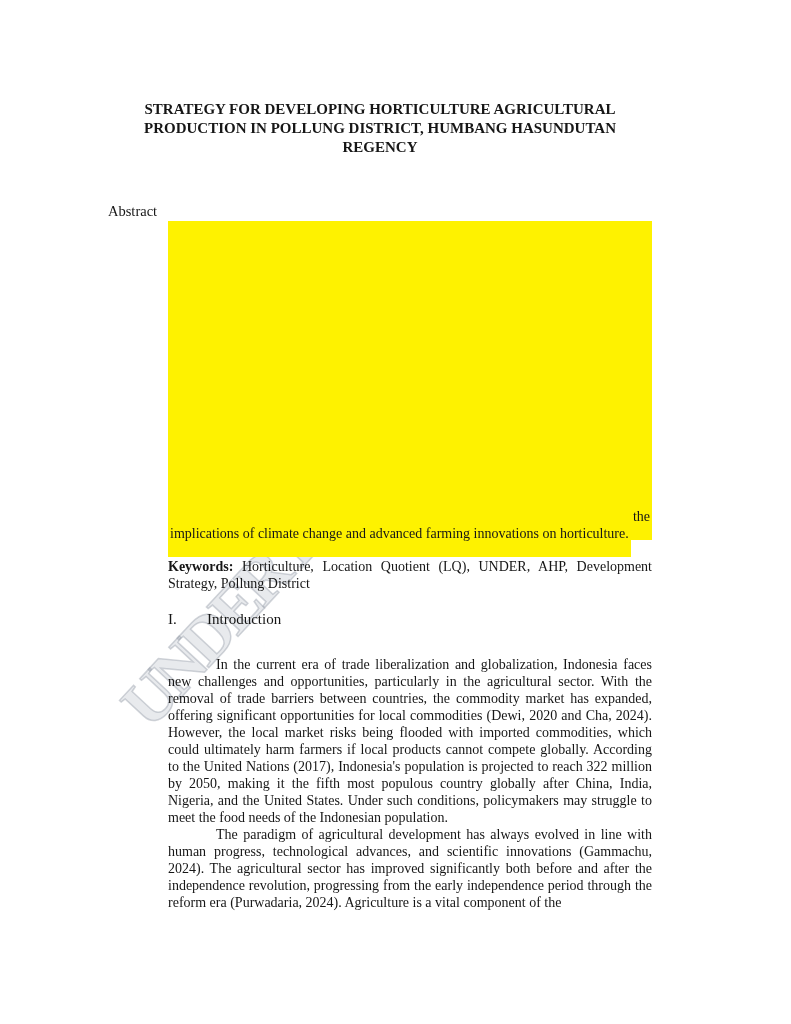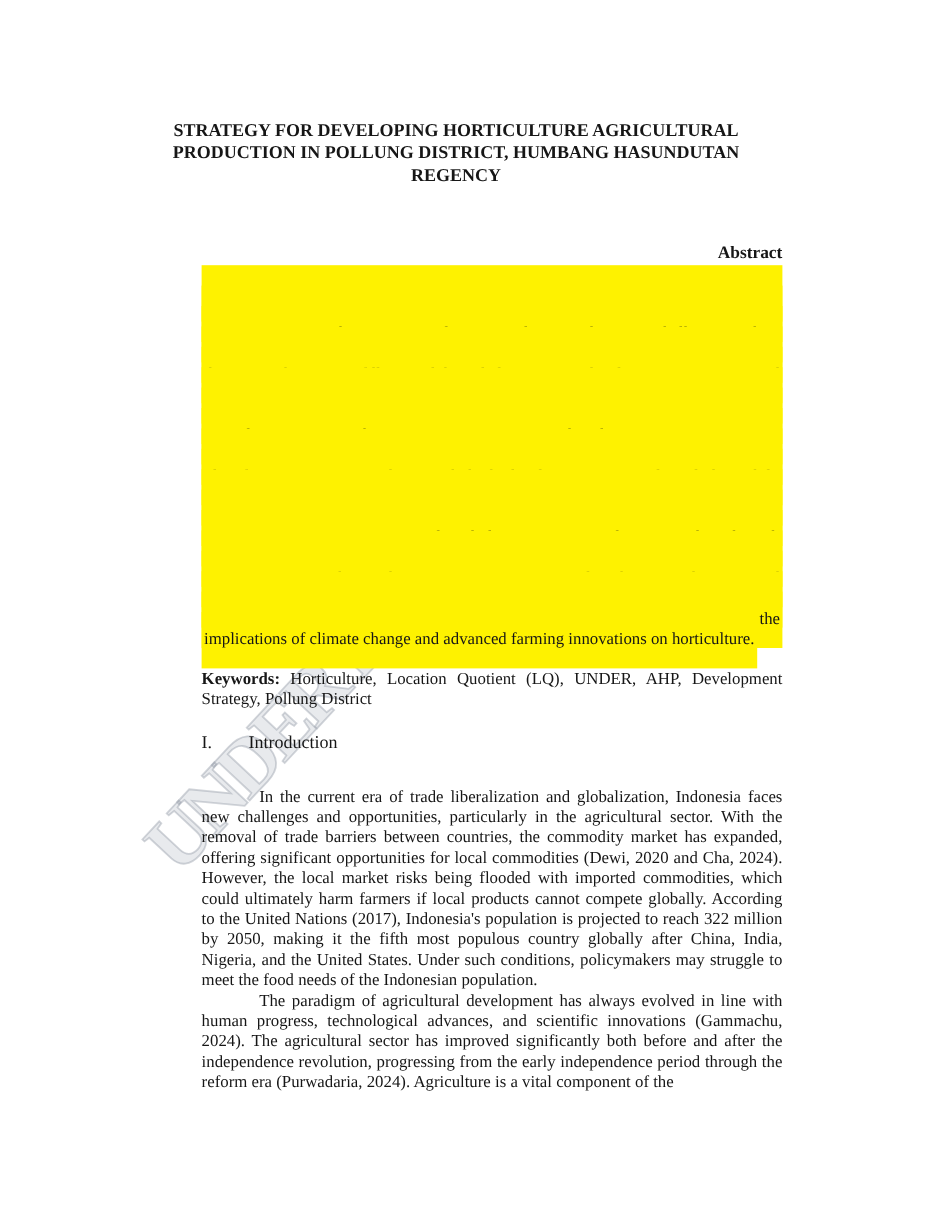--- a/index.html
+++ b/index.html
@@ -48,22 +48,22 @@
   .doc-title {
     font-size: 15px;
     line-height: 19px;
     font-weight: bold;
     text-align: center;
     white-space: pre-line;
   }
   .abstract-heading {
     margin-top: 46px;
     font-size: 14.5px;
-    font-weight: bold;
-    text-align: right;
+    font-weight: normal;
+    text-align: left;
   }
   .abstract-para {
     margin: 0;
     text-align: justify;
   }
   .hl {
     background: #fef200;
     box-decoration-break: clone;
     -webkit-box-decoration-break: clone;
     padding: 16px 2px;

